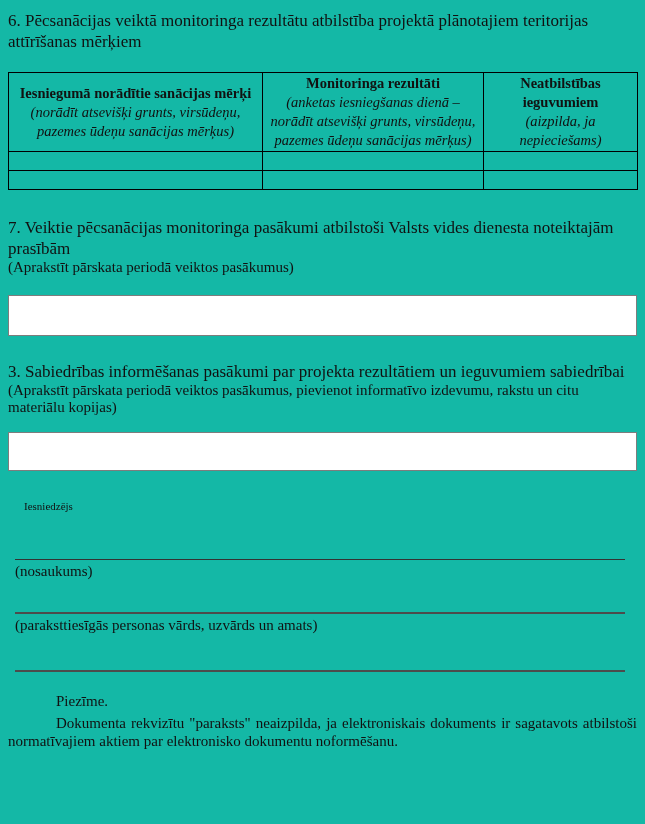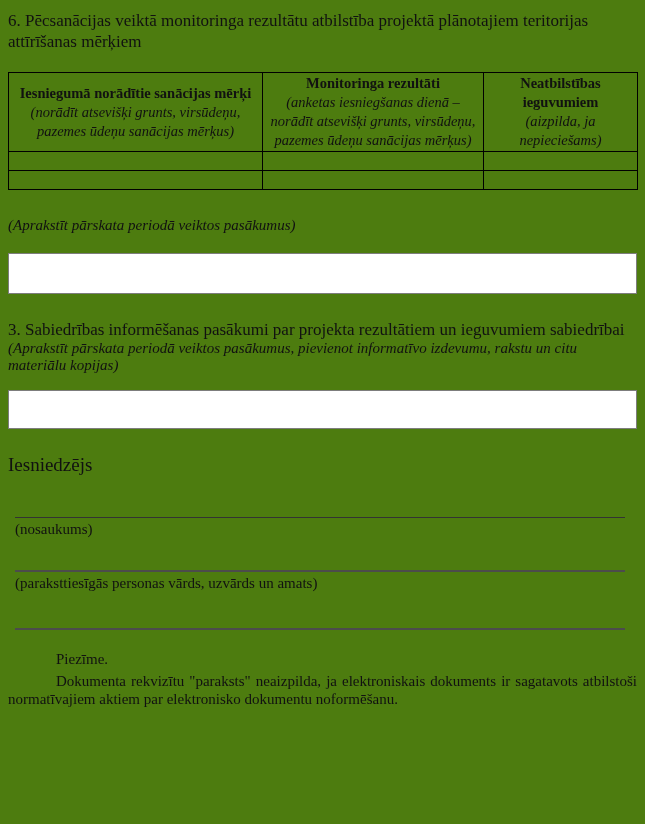--- a/index.html
+++ b/index.html
@@ -1,34 +1,33 @@
 <!DOCTYPE html>
 <html><head>
 <meta charset="utf-8">
 <style>
   html, body { margin: 0; padding: 0; background: #ffffff; }
   .page {
     position: relative;
     width: 645px;
     height: 824px;
     box-sizing: border-box;
-    background: #4d7c0f;
+    background: #14b8a6;
     color: #111111;
     font-family: "Liberation Serif", serif;
     padding: 10px 8px 0 8px;
     overflow: hidden;
   }
   .sec-heading {
     font-size: 17px;
     line-height: 21px;
     font-weight: normal;
     margin: 0;
   }
   .note-italic {
-    font-style: italic;
     font-size: 15px;
     line-height: 17px;
     margin: 0;
   }
 
   
   table.merki-table {
     width: 629px;
     border-collapse: collapse;
     margin-top: 20px;
@@ -60,21 +59,21 @@
   .fill-box {
     box-sizing: border-box;
     border: 1px solid #7d7d7d;
     background: #ffffff;
     width: 629px;
   }
   .fill-box.b7 { height: 41px; margin-top: 19px; }
   .fill-box.b8 { height: 39px; margin-top: 16px; }
 
   
-  .submitter-label { margin: 25px 0 0 0; font-size: 19px; line-height: 21px; }
+  .submitter-label { margin: 25px 0 0 16px; font-size: 11px; line-height: 21px; }
   .sig-block { margin-left: 7px; width: 610px; }
   .sig-line { height: 0; border-top: 1px solid #333333; }
   .sig-line.thick { border-top: 2px solid #4c4c4c; }
   .sig-line.l1 { margin-top: 42px; }
   .sig-line.l2 { margin-top: 33px; }
   .sig-line.l3 { margin-top: 37px; }
   .sig-caption {
     text-align: left;
     font-size: 15px;
     line-height: 16px;
@@ -134,20 +133,21 @@
       </tr>
       <tr>
         <td></td>
         <td></td>
         <td></td>
       </tr>
     </tbody>
   </table>
 
   <div class="sec7">
+    <p class="sec-heading">7. Veiktie pēcsanācijas monitoringa pasākumi atbilstoši Valsts vides dienesta noteiktajām prasībām</p>
     <p class="note-italic">(Aprakstīt pārskata periodā veiktos pasākumus)</p>
     <div class="fill-box b7"></div>
   </div>
 
   <div class="sec8">
     <p class="sec-heading">3. Sabiedrības informēšanas pasākumi par projekta rezultātiem un ieguvumiem sabiedrībai</p>
     <p class="note-italic">(Aprakstīt pārskata periodā veiktos pasākumus, pievienot informatīvo izdevumu, rakstu un citu materiālu kopijas)</p>
     <div class="fill-box b8"></div>
   </div>
 

